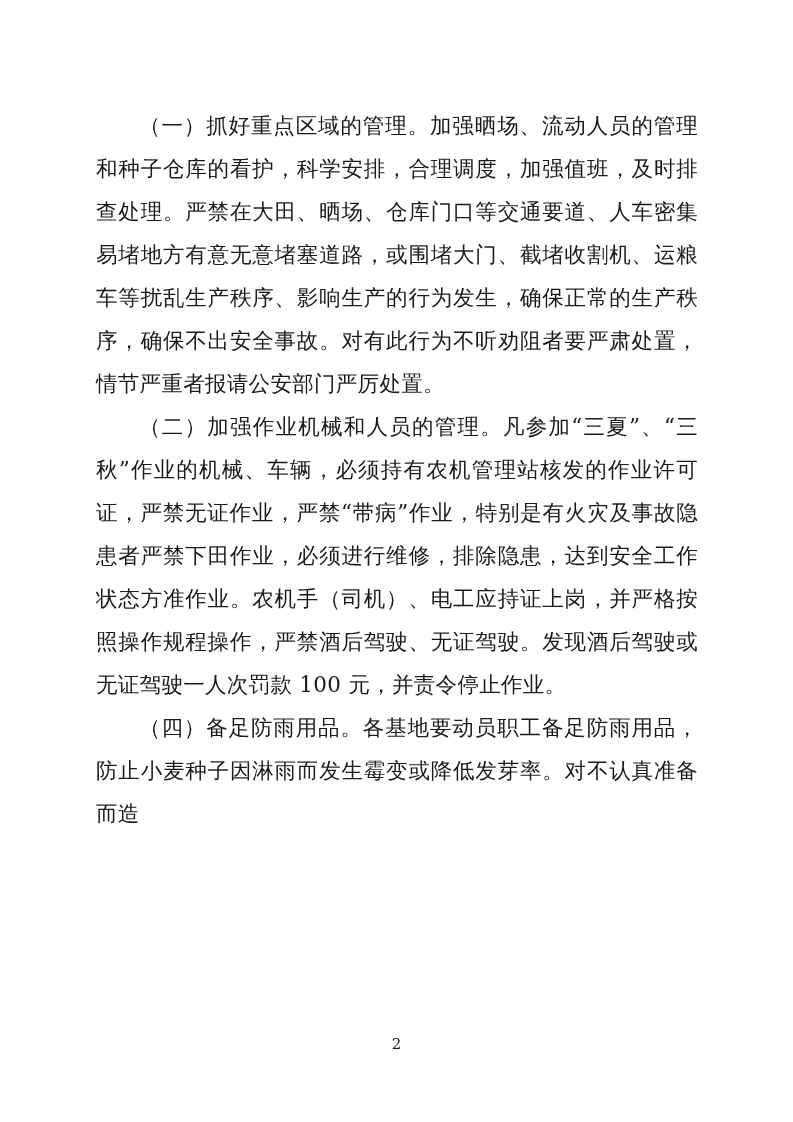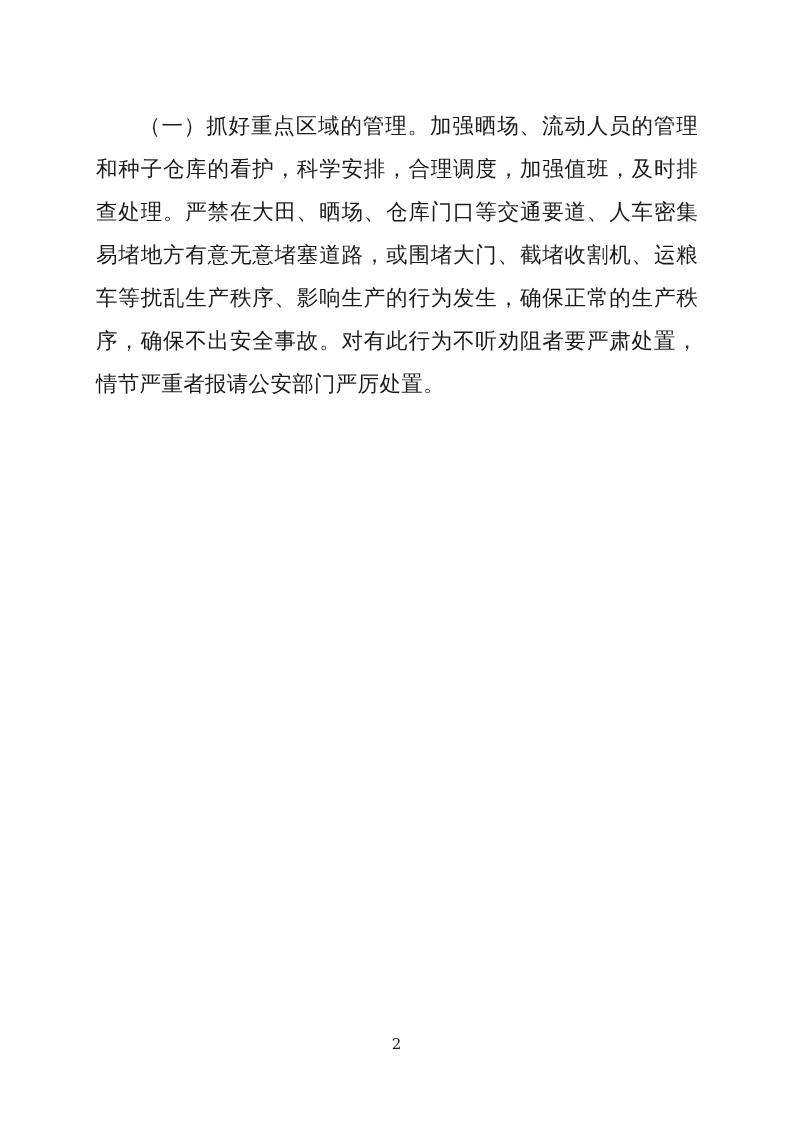--- a/index.html
+++ b/index.html
@@ -56,15 +56,17 @@
     font-family: "DejaVu Serif", "Liberation Serif", serif;
     color: #1a1a1a;
   }
 </style>
 </head>
 <body>
 
 <div class="page">
   <div class="content">
     <p class="para indent">（一）抓好重点区域的管理。加强晒场、流动人员的管理和种子仓库的看护，科学安排，合理调度，加强值班，及时排查处理。严禁在大田、晒场、仓库门口等交通要道、人车密集易堵地方有意无意堵塞道路，或围堵大门、截堵收割机、运粮车等扰乱生产秩序、影响生产的行为发生，确保正常的生产秩序，确保不出安全事故。对有此行为不听劝阻者要严肃处置，情节严重者报请公安部门严厉处置。</p>
+    <p class="para indent">（二）加强作业机械和人员的管理。凡参加“三夏”、“三秋”作业的机械、车辆，必须持有农机管理站核发的作业许可证，严禁无证作业，严禁“带病”作业，特别是有火灾及事故隐患者严禁下田作业，必须进行维修，排除隐患，达到安全工作状态方准作业。农机手（司机）、电工应持证上岗，并严格按照操作规程操作，严禁酒后驾驶、无证驾驶。发现酒后驾驶或无证驾驶一人次罚款 100 元，并责令停止作业。</p>
+    <p class="para indent">（四）备足防雨用品。各基地要动员职工备足防雨用品，防止小麦种子因淋雨而发生霉变或降低发芽率。对不认真准备而造</p>
   </div>
   <div class="footer-pagenum">2</div>
 </div>
 
 </body></html>

